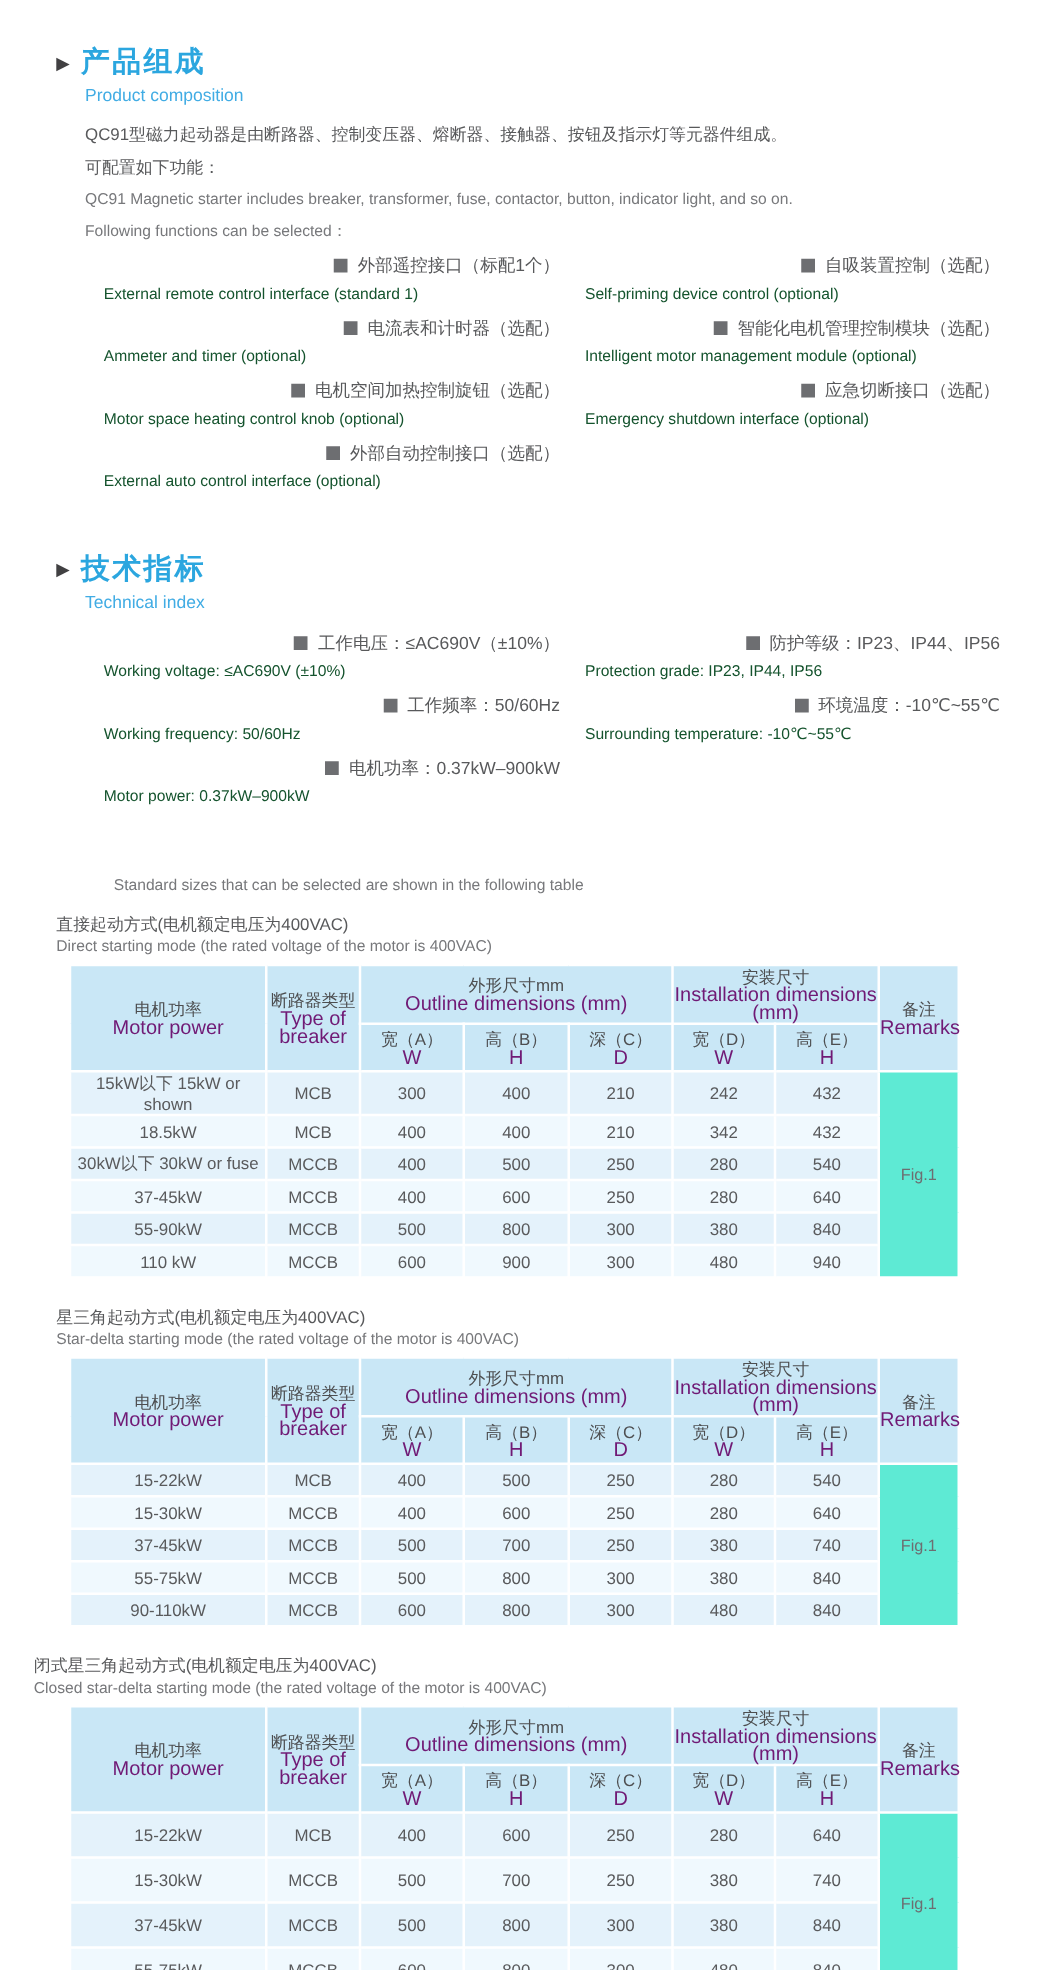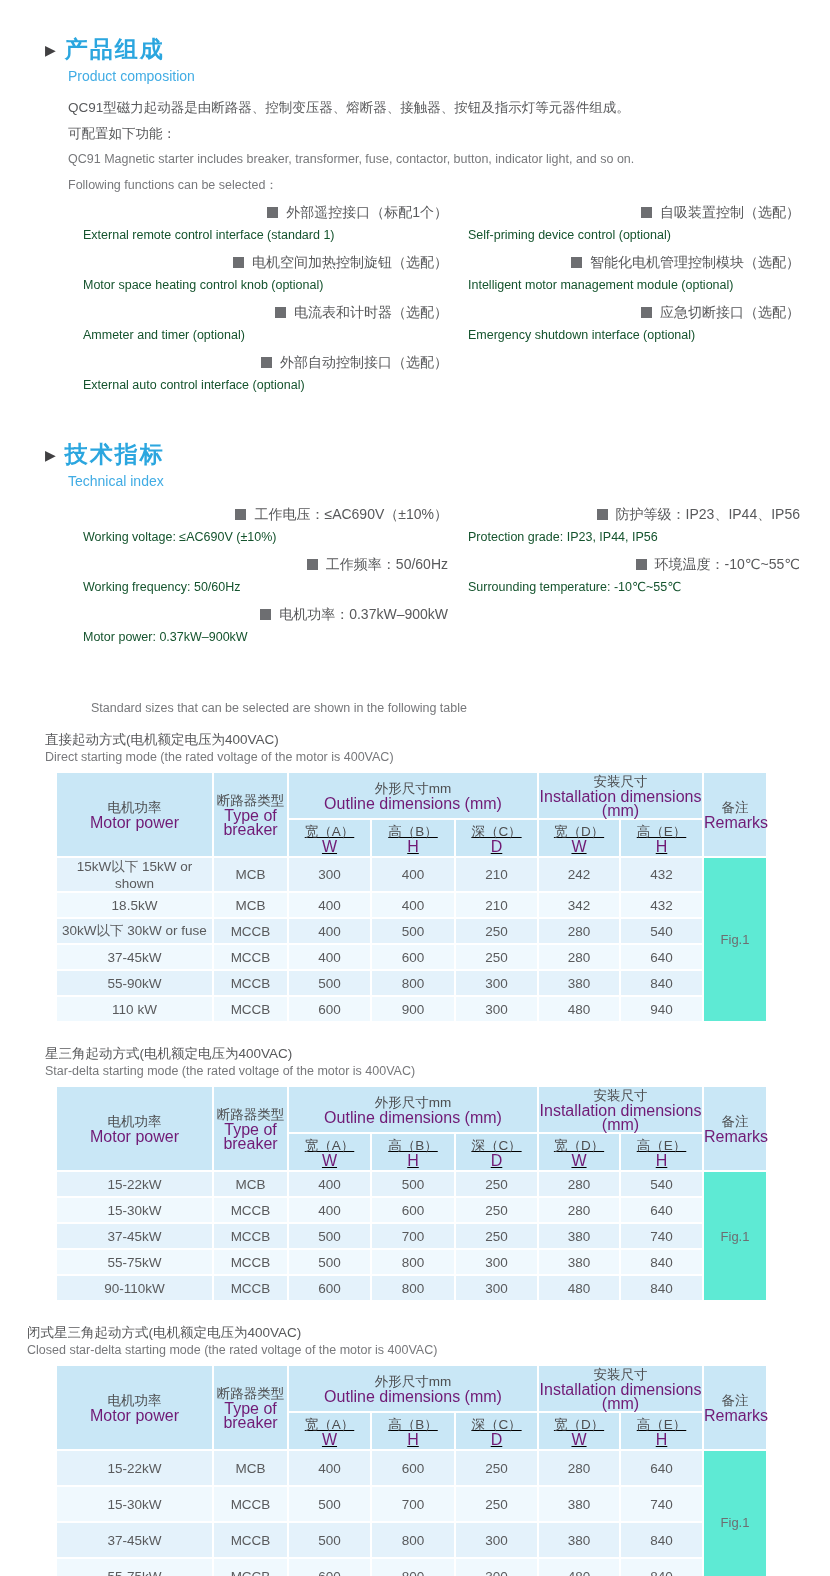--- a/index.html
+++ b/index.html
@@ -38,21 +38,21 @@
   .tbl-title-en { font-size:12.5px; color:#77787b; line-height:16px; margin-bottom:6px; }
   .shift-left { margin-left:-18px; }
   .tbl-host { margin-left:10px; }
 
   table.dim { border-collapse:collapse; table-layout:fixed; width:711px; text-align:center; }
   table.dim th, table.dim td { border:2px solid #ffffff; padding:0; }
   table.dim thead th { background:#C9E7F6; font-weight:normal; }
   table.dim thead .zh { font-size:13.5px; color:#4d4e50; line-height:17px; }
   table.dim thead .en { font-size:16px; color:#701a75; line-height:14px; }
   table.dim thead tr.grp th { height:36px; }
-  table.dim thead tr.subr th { height:38px;text-decoration:underline; }
+  table.dim thead tr.subr th { height:38px; }
   table.dim tbody td { background:#E4F2FB; font-size:13.5px; color:#595a5c; height:26px; }
   table.dim tbody tr:nth-child(even) td { background:#F0F9FE; }
   table.dim tbody td.remark { background:#5eead4; font-size:13px; color:#6d6e71; }
   table.dim.tall tbody td { height:36px; }
 </style>
 </head>
 <body>
 
 <div class="page">
 
@@ -73,30 +73,30 @@
           <div class="feat">
             <div class="feat-zh">
               <span class="sq"></span>
               <span>外部遥控接口（标配1个）</span>
             </div>
             <div class="feat-en">External remote control interface (standard 1)</div>
           </div>
           <div class="feat">
             <div class="feat-zh">
               <span class="sq"></span>
+              <span>电流表和计时器（选配）</span>
+            </div>
+            <div class="feat-en">Ammeter and timer (optional)</div>
+          </div>
+          <div class="feat">
+            <div class="feat-zh">
+              <span class="sq"></span>
               <span>电机空间加热控制旋钮（选配）</span>
             </div>
             <div class="feat-en">Motor space heating control knob (optional)</div>
-          </div>
-          <div class="feat">
-            <div class="feat-zh">
-              <span class="sq"></span>
-              <span>电流表和计时器（选配）</span>
-            </div>
-            <div class="feat-en">Ammeter and timer (optional)</div>
           </div>
           <div class="feat">
             <div class="feat-zh">
               <span class="sq"></span>
               <span>外部自动控制接口（选配）</span>
             </div>
             <div class="feat-en">External auto control interface (optional)</div>
           </div>
         </div>
       <div class="col-r">

